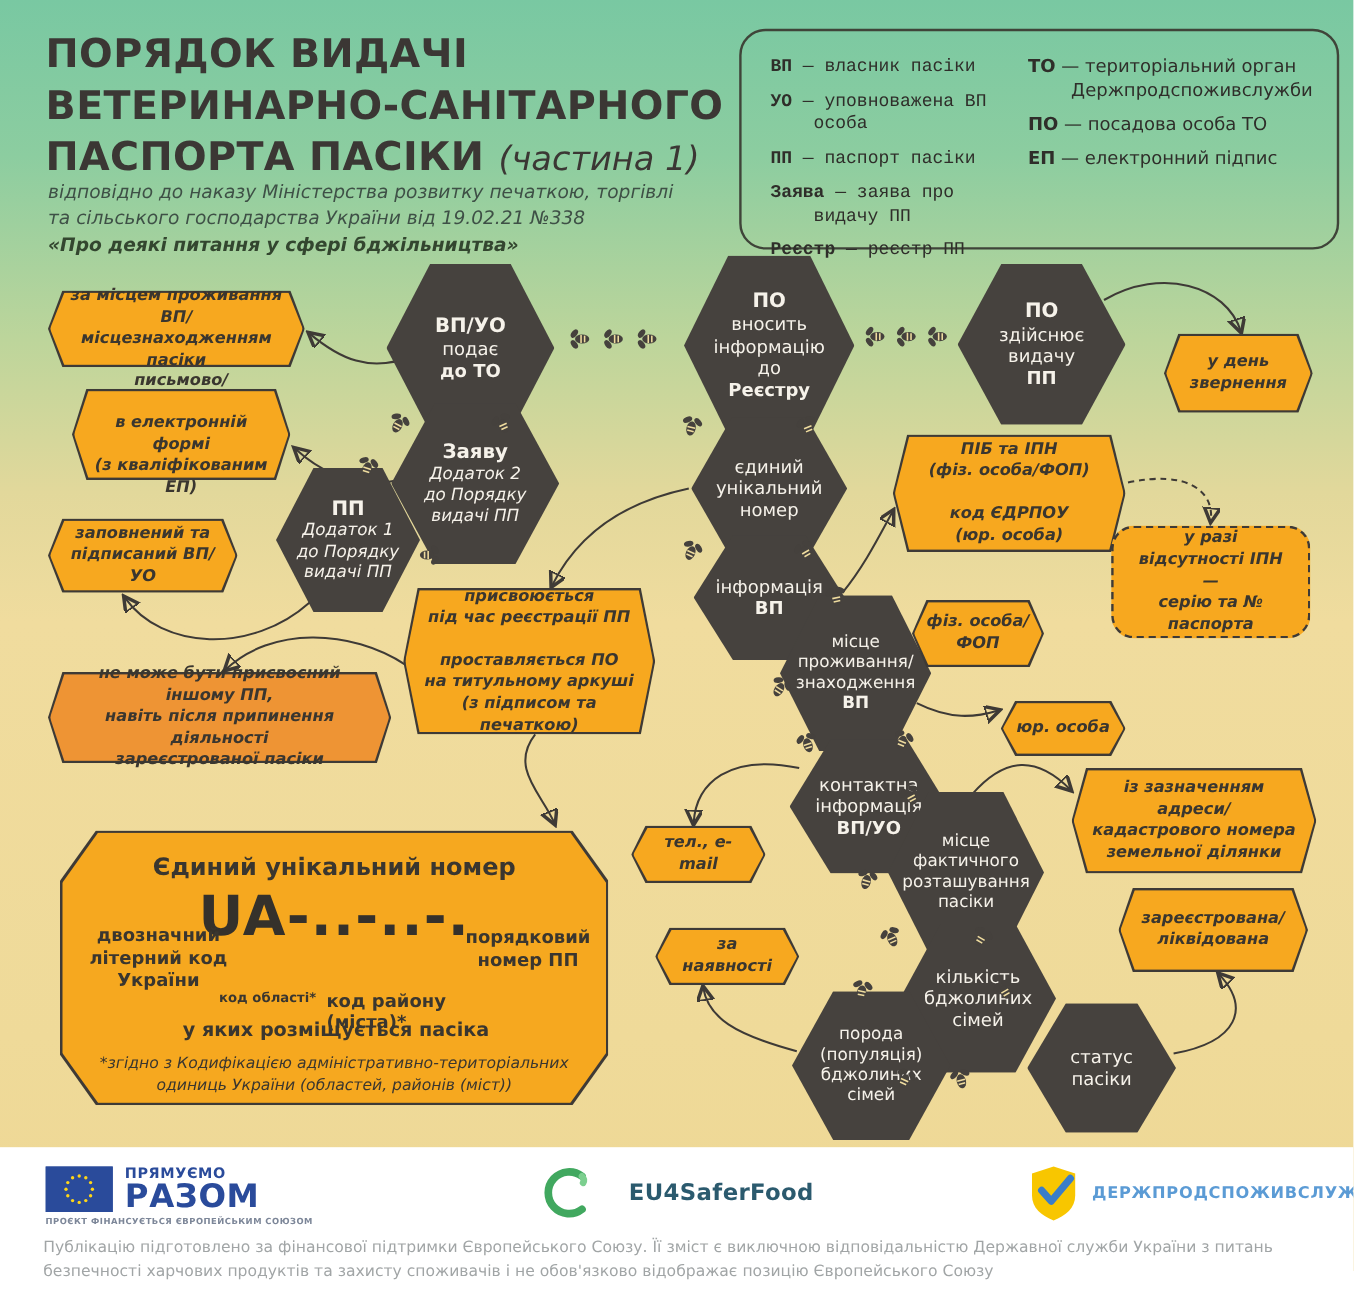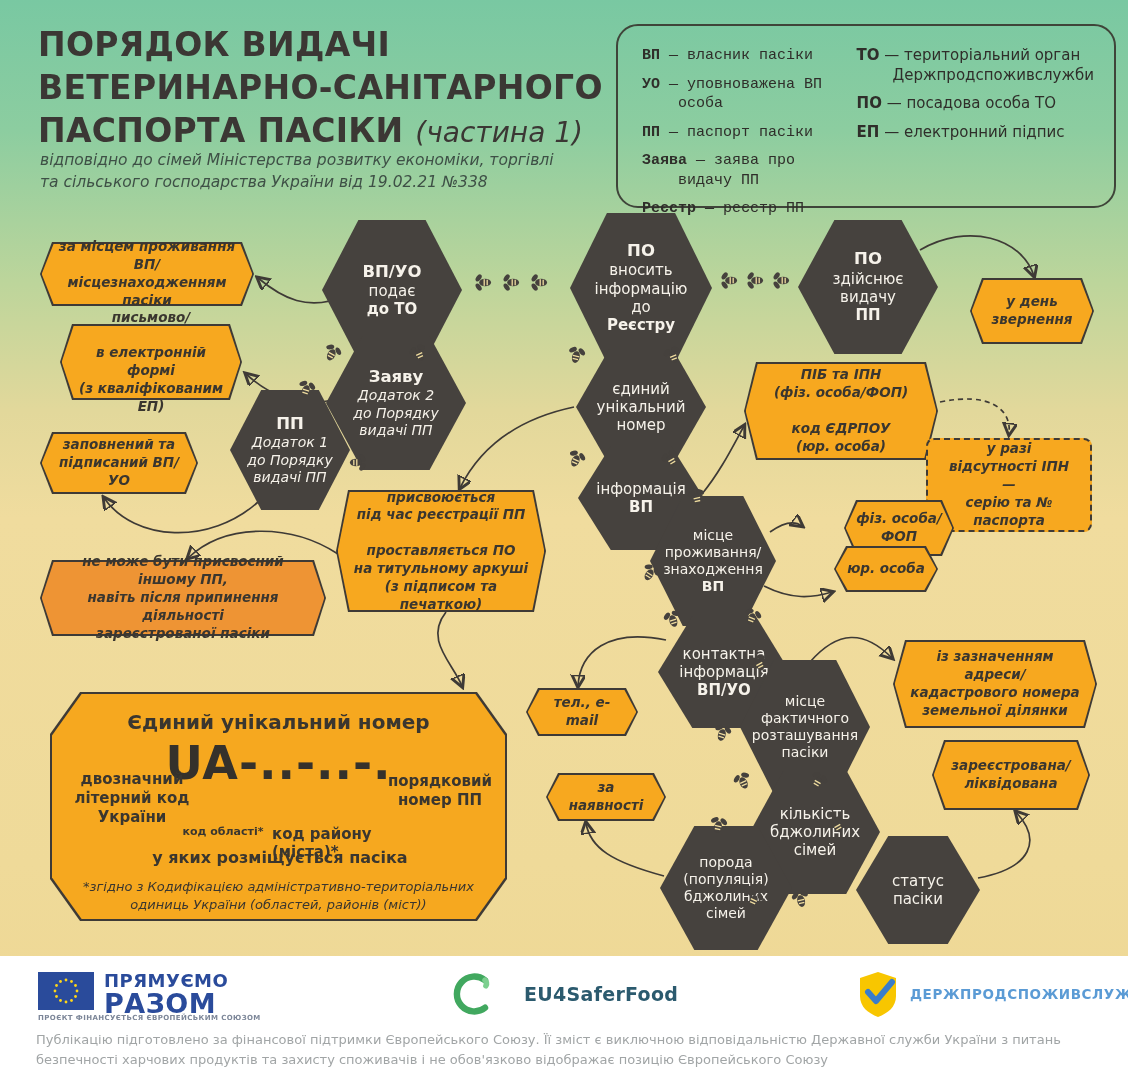--- a/index.html
+++ b/index.html
@@ -26,21 +26,21 @@
   .hex .hex-bold{font-weight:700;}
   .hex.italic-lines .hex-lines{font-style:italic;font-size:14px;}
   .hex.sm{font-size:14px;}
   
   .tag{position:absolute;display:flex;align-items:center;justify-content:center;text-align:center;
     font-style:italic;font-weight:600;font-size:13.5px;color:#3a362f;line-height:1.32;z-index:2;
     --shape:polygon(12px 0%,calc(100% - 12px) 0%,100% 50%,calc(100% - 12px) 100%,12px 100%,0% 50%);}
   .tag::before{content:"";position:absolute;inset:0;background:#3e3a36;clip-path:var(--shape);}
   .tag::after{content:"";position:absolute;inset:1.7px;background:var(--fill,#f7a81f);clip-path:var(--shape);}
   .tag .t{position:relative;z-index:1;padding:4px 12px;}
-  .tag.dashed{--none:1;border:2px dashed #3e3a36;border-radius:8px;background:#f7a81f;box-sizing:border-box;}
+  .tag.dashed{--none:1;border:2px dashed #3e3a36;border-radius:19px;background:#f7a81f;box-sizing:border-box;}
   .tag.dashed::before,.tag.dashed::after{display:none;}
   .tag.darker{--fill:#ee9434;}
   
   .bigbox{position:absolute;left:50px;top:692px;width:457px;height:229px;z-index:2;color:#3a362f;
     --shape:polygon(30px 0,calc(100% - 30px) 0,100% 42px,100% calc(100% - 42px),calc(100% - 30px) 100%,30px 100%,0 calc(100% - 42px),0 42px);}
   .bigbox::before{content:"";position:absolute;inset:0;background:#3e3a36;clip-path:var(--shape);}
   .bigbox::after{content:"";position:absolute;inset:1.8px;background:#f6a81f;clip-path:var(--shape);}
   .bigbox>*{position:absolute;z-index:1;}
   .bb-title{left:0;top:18px;width:100%;text-align:center;font-weight:800;font-size:20px;}
   .bb-code{left:0;top:44px;width:100%;text-align:center;font-weight:800;font-size:46px;letter-spacing:1px;color:#35312b;}
@@ -53,21 +53,21 @@
   
   .bee{position:absolute;width:21px;height:21px;z-index:2;}
   .arrows{position:absolute;left:0;top:0;z-index:1;pointer-events:none;}
   .arrows path{fill:none;stroke:#3e3a36;stroke-width:1.7px;}
   .arrows path.dash{stroke-dasharray:5 4;}
   
   .footer{position:absolute;left:0;top:956px;width:1128px;height:124px;background:#ffffff;z-index:3;}
   .eu-logo{position:absolute;left:38px;top:16px;display:flex;gap:10px;}
   .eu-flag{width:56px;height:38px;background:#2a4b9b;}
   .eu-txt{color:#2a4b9b;line-height:1;}
-  .eu-l1{font-weight:700;font-size:18px;letter-spacing:.5px;}
+  .eu-l1{font-weight:700;font-size:12px;letter-spacing:.5px;}
   .eu-l2{font-weight:800;font-size:27px;letter-spacing:.5px;}
   .eu-sub{position:absolute;left:38px;top:58px;font-size:7px;letter-spacing:.4px;color:#7c8698;font-weight:700;}
   .esf{position:absolute;left:452px;top:16px;display:flex;align-items:center;gap:8px;}
   .esf-txt{font-weight:800;font-size:19px;color:#2b5a6e;letter-spacing:.3px;margin-left:20px;}
   .dpss{position:absolute;left:858px;top:14px;display:flex;align-items:center;gap:12px;}
   .dpss-txt{font-weight:700;font-size:13.5px;color:#5b9bd5;letter-spacing:.6px;}
   .disclaimer{position:absolute;left:36px;top:74px;width:1078px;font-size:13px;color:#a1a5a6;line-height:1.5;}
 </style>
 </head>
 <body>
@@ -118,22 +118,23 @@
   
   <div class="title">
     <div>ПОРЯДОК ВИДАЧІ</div>
     <div>ВЕТЕРИНАРНО-САНІТАРНОГО</div>
     <div>
       <span>ПАСПОРТА ПАСІКИ</span>
       <span class="part">(частина 1)</span>
     </div>
   </div>
   <div class="subtitle">
-    <div>відповідно до сімей Міністерства розвитку економіки, торгівлі</div>
+    <div>відповідно до наказу Міністерства розвитку печаткою, торгівлі</div>
     <div>та сільського господарства України від 19.02.21 №338</div>
+    <div class="b">«Про деякі питання у сфері бджільництва»</div>
   </div>
 
   
   <div class="legend">
     <div class="lg-col c1">
       <div class="lg-item"><span class="lg-abbr">ВП</span> <span>— власник пасіки</span></div>
       <div class="lg-item"><span class="lg-abbr">УО</span> <span>— уповноважена ВП особа</span></div>
       <div class="lg-item"><span class="lg-abbr">ПП</span> <span>— паспорт пасіки</span></div>
       <div class="lg-item"><span class="lg-abbr">Заява</span> <span>— заява про видачу ПП</span></div>
       <div class="lg-item"><span class="lg-abbr">Реєстр</span> <span>— реєстр ПП</span></div>
@@ -212,24 +213,24 @@
     </div>
   <div class="tag" style="left:336px;top:490px;width:210px;height:122px">
       <span class="t">присвоюється<br>під час реєстрації ПП<br><br>проставляється ПО<br>на титульному аркуші<br>(з підписом та печаткою)</span>
     </div>
   <div class="tag" style="left:744px;top:362px;width:194px;height:98px">
       <span class="t">ПІБ та ІПН<br>(фіз. особа/ФОП)<br><br>код ЄДРПОУ<br>(юр. особа)</span>
     </div>
   <div class="tag dashed" style="left:926px;top:438px;width:166px;height:94px">
       <span class="t">у разі<br>відсутності ІПН —<br>серію та №<br>паспорта</span>
     </div>
-  <div class="tag" style="left:844px;top:500px;width:110px;height:56px">
+  <div class="tag" style="left:760px;top:500px;width:110px;height:56px">
       <span class="t">фіз. особа/<br>ФОП</span>
     </div>
-  <div class="tag" style="left:834px;top:546px;width:104px;height:46px">
+  <div class="tag" style="left:834px;top:584px;width:104px;height:46px">
       <span class="t">юр. особа</span>
     </div>
   <div class="tag" style="left:526px;top:688px;width:112px;height:48px">
       <span class="t">тел., e-mail</span>
     </div>
   <div class="tag" style="left:893px;top:640px;width:204px;height:88px">
       <span class="t">із зазначенням адреси/<br>кадастрового номера<br>земельної ділянки</span>
     </div>
   <div class="tag" style="left:546px;top:773px;width:120px;height:48px">
       <span class="t">за наявності</span>

